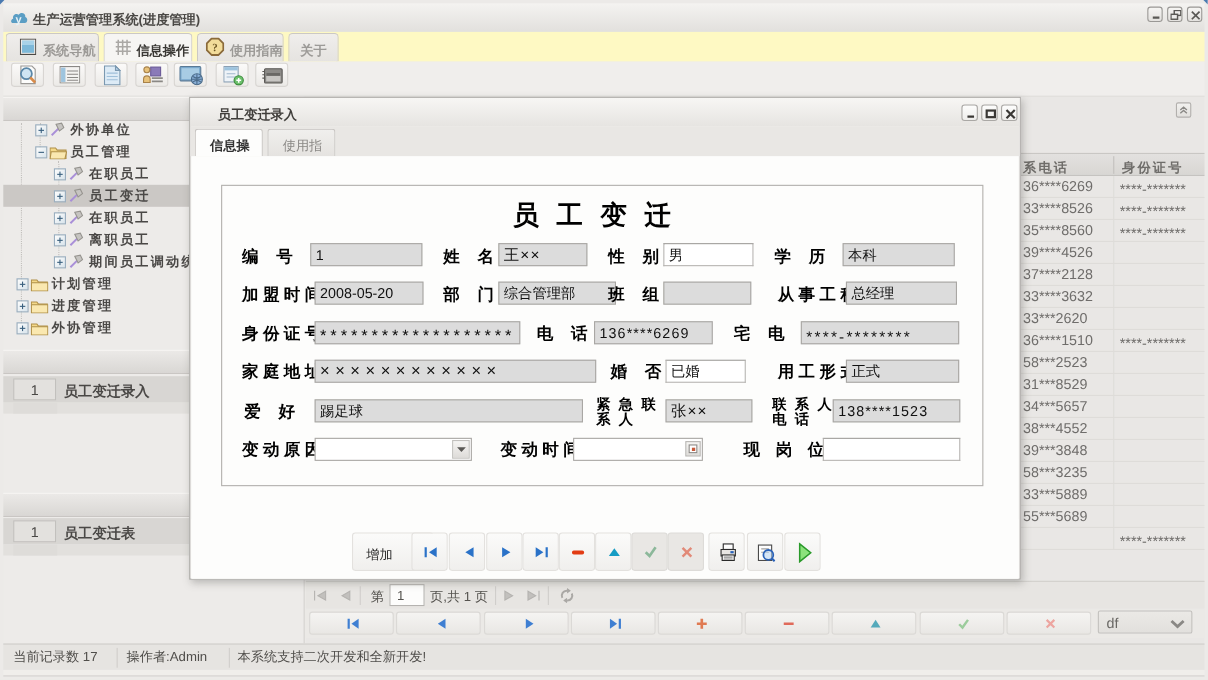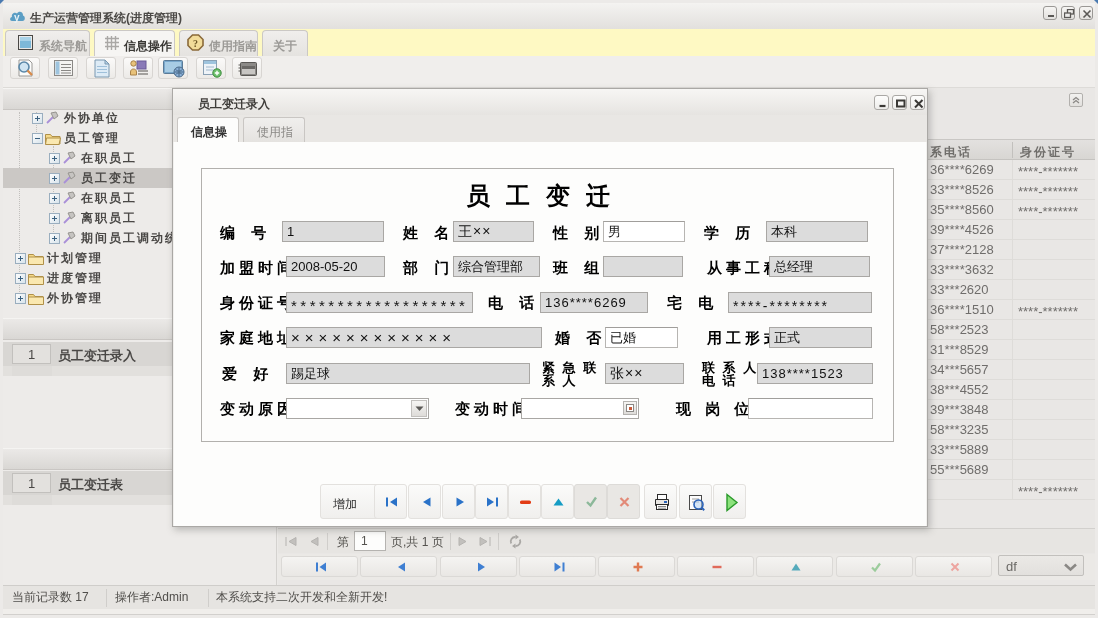--- a/index.html
+++ b/index.html
@@ -492,21 +492,21 @@
     <div class="flabel" style="left:229px;top:82px;letter-spacing:6px">姓 名</div>
     <div class="finput" style="left:279px;top:79px;width:81px;font-size:14px;letter-spacing:1px">王××</div>
     <div class="flabel" style="left:379px;top:82px;letter-spacing:6px">性 别</div>
     <div class="finput white" style="left:429px;top:79px;width:82px">男</div>
     <div class="flabel" style="left:530px;top:82px;letter-spacing:6px">学 历</div>
     <div class="finput" style="left:592px;top:79px;width:102px">本科</div>
 
     <div class="flabel" style="left:46px;top:117px;letter-spacing:4px">加盟时间</div>
     <div class="finput" style="left:112px;top:114px;width:99px">2008-05-20</div>
     <div class="flabel" style="left:229px;top:117px;letter-spacing:6px">部 门</div>
-    <div class="finput" style="left:279px;top:114px;width:87px">综合管理部</div>
+    <div class="finput" style="left:279px;top:114px;width:107px">综合管理部</div>
     <div class="flabel" style="left:379px;top:117px;letter-spacing:6px">班 组</div>
     <div class="finput" style="left:429px;top:114px;width:80px"></div>
     <div class="flabel" style="left:533px;top:117px;letter-spacing:4px">从事工种</div>
     <div class="finput" style="left:595px;top:114px;width:101px">总经理</div>
 
     <div class="flabel" style="left:46px;top:152px;letter-spacing:4px">身份证号</div>
     <div class="finput" style="left:112px;top:150px;width:187px;letter-spacing:3.5px;font-size:15px;line-height:26px">*******************</div>
     <div class="flabel" style="left:314px;top:152px;letter-spacing:6px">电 话</div>
     <div class="finput" style="left:366px;top:150px;width:108px;letter-spacing:1px">136****6269</div>
     <div class="flabel" style="left:493px;top:152px;letter-spacing:6px">宅 电</div>

